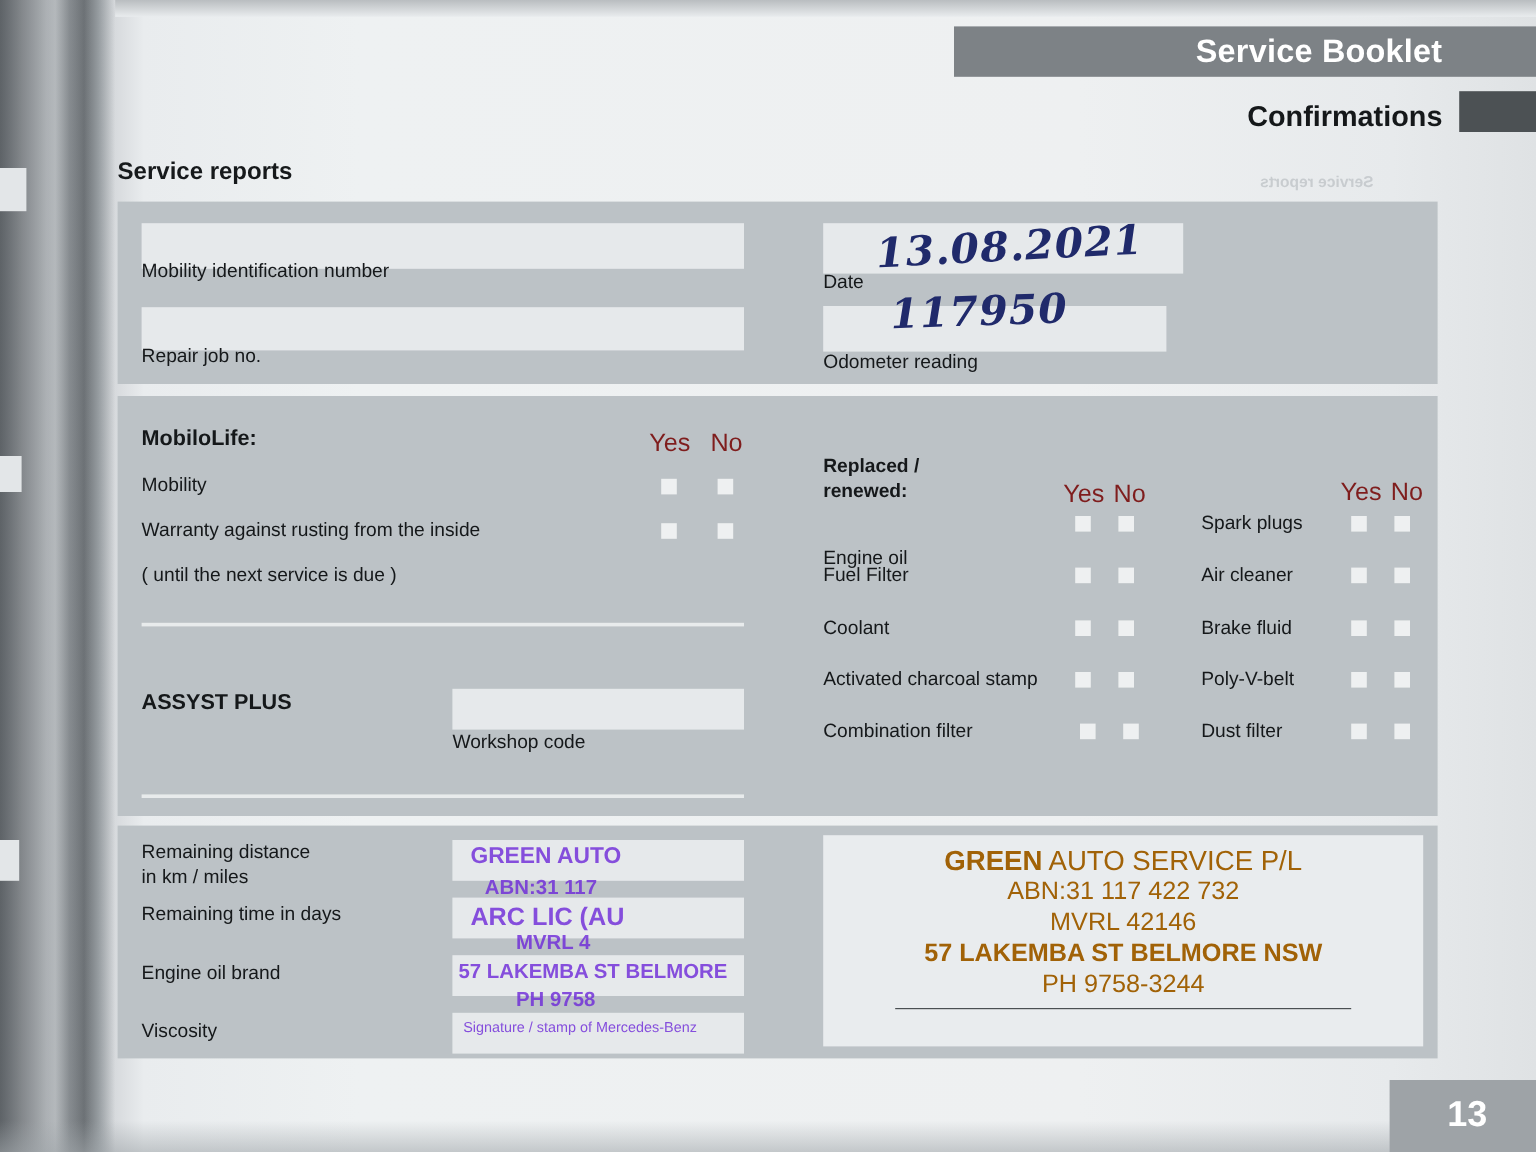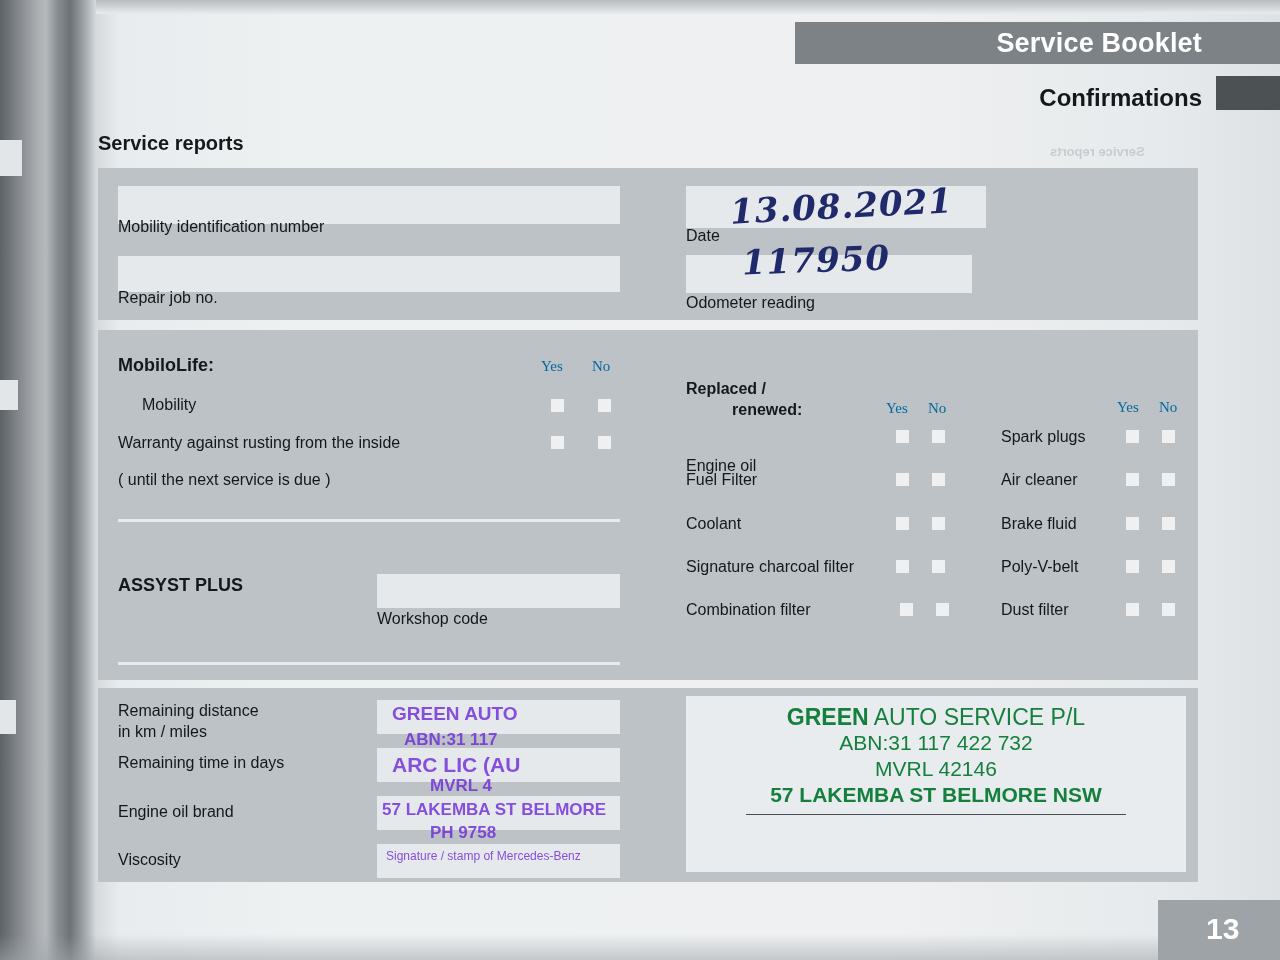--- a/index.html
+++ b/index.html
@@ -55,39 +55,39 @@
   }
   
   .block{position:absolute;background:#bcc2c6;}
   .blk-top{left:98px;top:168px;width:1100px;height:152px;}
   .blk-mid{left:98px;top:330px;width:1100px;height:350px;}
   .blk-bot{left:98px;top:688px;width:1100px;height:194px;}
   .wfield{position:absolute;background:#e6e9eb;}
   .hr-line{position:absolute;height:3px;background:#e8ebec;}
   .lbl{position:absolute;font-size:16px;color:#15181a;}
   .lbl-b{font-weight:bold;}
-  .yn{position:absolute;font-size:15px;color:#0369a1;font-family:Liberation Serif, serif;}
+  .yn{position:absolute;font-size:21px;color:#7f1d1d;}
   .cb{position:absolute;width:13px;height:13px;background:#eef0f1;}
   
   .hand{
     position:absolute;color:#202a6b;
     font-family:"DejaVu Serif", serif;
     font-style:italic;font-weight:bold;
     letter-spacing:1px;
   }
   .hand-date{left:730px;top:186px;font-size:34px;transform:rotate(-3deg);}
   .hand-odo{left:742px;top:240px;font-size:34px;transform:rotate(-2deg);}
   .hand-faint{color:#b9bec2;opacity:.85;font-size:30px;font-weight:bold;font-style:italic;}
   
   .stamp{
     position:absolute;left:686px;top:696px;width:500px;height:176px;
     background:#e9ecee;
     text-align:center;
   }
-  .stamp div{color:#15803d;font-size:21px;line-height:26px;}
+  .stamp div{color:#a16207;font-size:21px;line-height:26px;}
   .stamp .s-line1{padding-top:8px;font-size:23px;}
   .stamp .s-strong{font-weight:bold;}
   .stamp-rule{width:380px;height:1px;background:#4a4f52;margin:6px auto 0 auto;}
   .stamp-cap{font-size:13px;color:#16191b;margin-top:3px;}
   
   .ghost{
     position:absolute;color:#6d28d9;font-weight:bold;font-size:19px;
     opacity:.8;white-space:nowrap;
   }
   
@@ -132,58 +132,58 @@
 <div class="wfield" style="left:686px;top:255px;width:286px;height:38px;"></div>
 <div class="lbl" style="left:686px;top:294px;">Odometer reading</div>
 <div class="hand hand-odo">117950</div>
 
 <div class="block blk-mid"></div>
 
 <div class="lbl lbl-b" style="left:118px;top:355px;font-size:18px;">MobiloLife:</div>
 <div class="yn" style="left:541px;top:358px;">Yes</div>
 <div class="yn" style="left:592px;top:358px;">No</div>
 
-<div class="lbl" style="left:118px;top:396px;margin-left:24px;">Mobility</div>
+<div class="lbl" style="left:118px;top:396px;">Mobility</div>
 <div class="cb" style="left:551px;top:399px;"></div>
 <div class="cb" style="left:598px;top:399px;"></div>
 
 <div class="lbl" style="left:118px;top:434px;">Warranty against rusting from the inside</div>
 <div class="cb" style="left:551px;top:436px;"></div>
 <div class="cb" style="left:598px;top:436px;"></div>
 
 <div class="lbl" style="left:118px;top:471px;">( until the next service is due )</div>
 
 <div class="hr-line" style="left:118px;top:519px;width:502px;"></div>
 
 <div class="lbl lbl-b" style="left:118px;top:575px;font-size:18px;">ASSYST PLUS</div>
 <div class="wfield" style="left:377px;top:574px;width:243px;height:34px;"></div>
 <div class="lbl" style="left:377px;top:610px;">Workshop code</div>
 
 <div class="hr-line" style="left:118px;top:662px;width:502px;"></div>
 
 <div class="lbl lbl-b" style="left:686px;top:380px;">Replaced /</div>
-<div class="lbl lbl-b" style="left:686px;top:401px;margin-left:46px;">renewed:</div>
+<div class="lbl lbl-b" style="left:686px;top:401px;">renewed:</div>
 <div class="yn" style="left:886px;top:400px;">Yes</div>
 <div class="yn" style="left:928px;top:400px;">No</div>
 <div class="yn" style="left:1117px;top:399px;">Yes</div>
 <div class="yn" style="left:1159px;top:399px;">No</div>
 
 <div class="lbl" style="left:686px;top:428px;margin-top:29px;">Engine oil</div>
 <div class="cb" style="left:896px;top:430px;"></div>
 <div class="cb" style="left:932px;top:430px;"></div>
 
 <div class="lbl" style="left:686px;top:471px;">Fuel Filter</div>
 <div class="cb" style="left:896px;top:473px;"></div>
 <div class="cb" style="left:932px;top:473px;"></div>
 
 <div class="lbl" style="left:686px;top:515px;">Coolant</div>
 <div class="cb" style="left:896px;top:517px;"></div>
 <div class="cb" style="left:932px;top:517px;"></div>
 
-<div class="lbl" style="left:686px;top:558px;">Signature charcoal filter</div>
+<div class="lbl" style="left:686px;top:558px;">Activated charcoal stamp</div>
 <div class="cb" style="left:896px;top:560px;"></div>
 <div class="cb" style="left:932px;top:560px;"></div>
 
 <div class="lbl" style="left:686px;top:601px;">Combination filter</div>
 <div class="cb" style="left:900px;top:603px;"></div>
 <div class="cb" style="left:936px;top:603px;"></div>
 
 <div class="lbl" style="left:1001px;top:428px;">Spark plugs</div>
 <div class="cb" style="left:1126px;top:430px;"></div>
 <div class="cb" style="left:1162px;top:430px;"></div>
@@ -225,17 +225,18 @@
 <div class="ghost" style="left:430px;top:776px;font-size:17px;">MVRL 4</div>
 <div class="ghost" style="left:382px;top:800px;font-size:17px;">57 LAKEMBA ST BELMORE</div>
 <div class="ghost" style="left:430px;top:823px;font-size:17px;">PH 9758</div>
 <div class="ghost" style="left:386px;top:849px;font-size:12px;font-weight:normal;text-align:right;">Signature / stamp of Mercedes-Benz</div>
 
 <div class="stamp">
   <div class="s-line1"><span class="s-strong">GREEN</span><span> AUTO SERVICE P/L</span></div>
   <div>ABN:31 117 422 732</div>
   <div>MVRL 42146</div>
   <div class="s-strong">57 LAKEMBA ST BELMORE NSW</div>
+  <div>PH 9758-3244</div>
   <div class="stamp-rule"></div>
 </div>
 
 <div class="pagenum-bg"></div>
 <div class="pagenum">13</div>
 
 </body></html>

